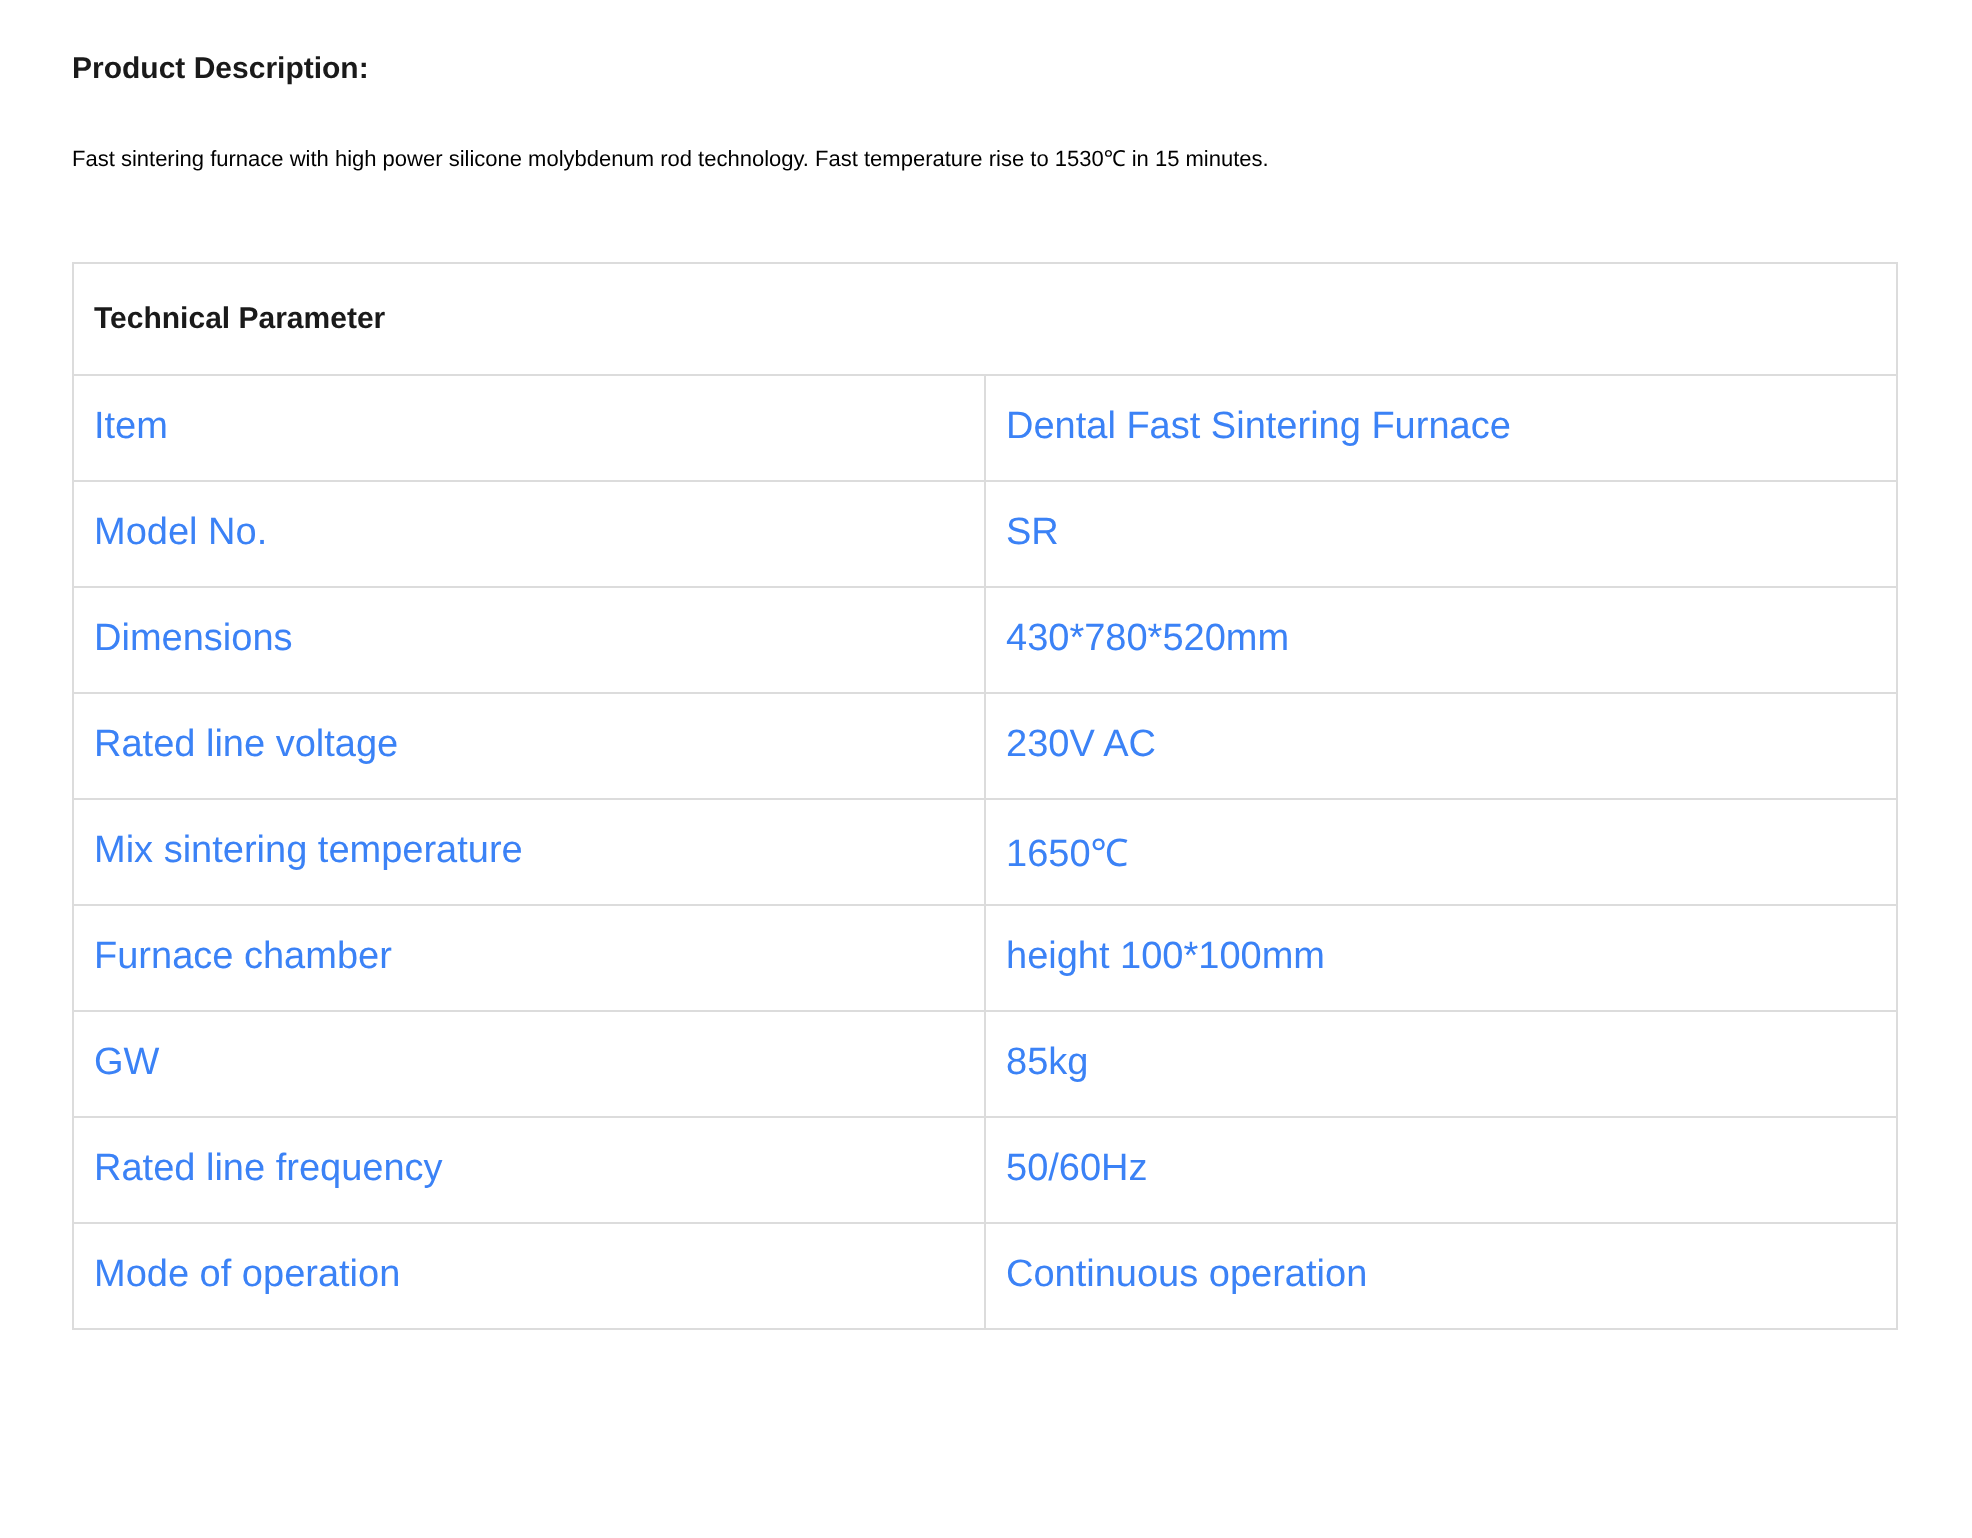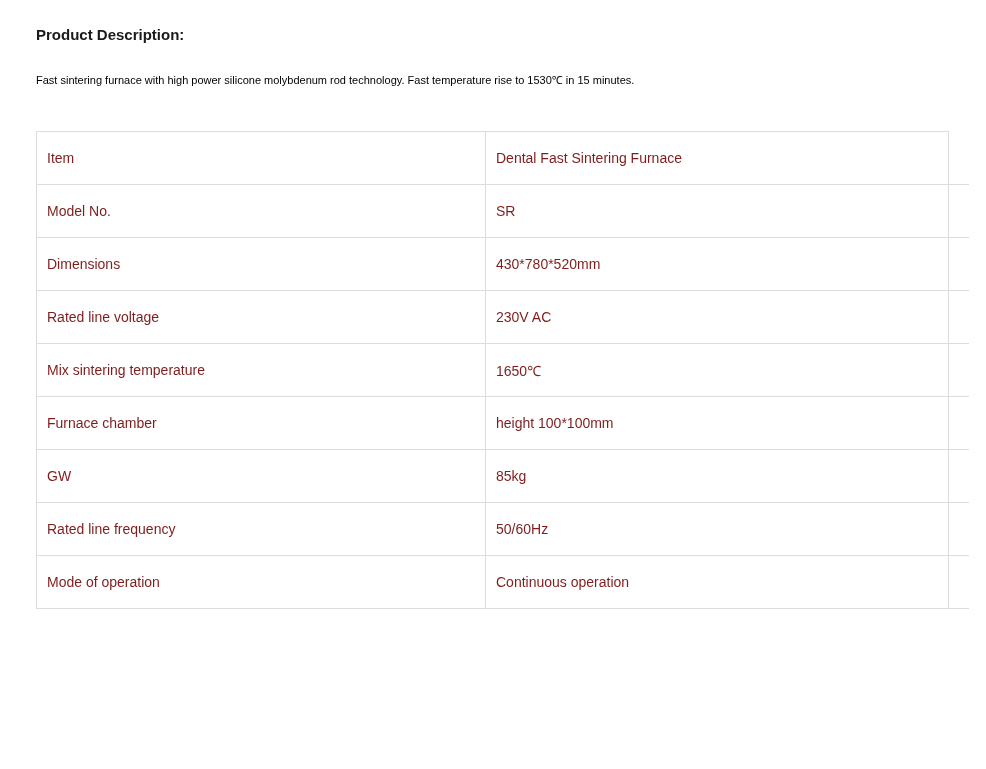--- a/index.html
+++ b/index.html
@@ -45,22 +45,22 @@
     border-bottom: none;
     box-sizing: border-box;
   }
   table.spec {
     border-collapse: collapse;
     width: 100%;
     table-layout: fixed;
   }
   table.spec td {
     border-bottom: 1px solid #dcdcdc;
-    font-size: 14px;
-    color: #7f1d1d;
+    font-size: 19px;
+    color: #3b82f6;
     padding: 0 0 0 10px;
     height: 52px;
     vertical-align: middle;
   }
   table.spec tr.header-row td {
     font-weight: bold;
     font-size: 15px;
     color: #1a1a1a;
     height: 55px;
   }
@@ -83,20 +83,23 @@
 <div class="page">
 
   <div class="desc-block">
     <p class="desc-heading">Product Description:</p>
     <p class="desc-para">Fast sintering furnace with high power silicone molybdenum rod technology. Fast temperature rise to 1530℃ in 15 minutes.</p>
   </div>
 
   <div class="table-wrap">
     <table class="spec">
       <tbody>
+        <tr class="header-row">
+          <td class="col-label" colspan="2">Technical Parameter</td>
+        </tr>
         <tr>
           <td class="col-label">Item</td>
           <td class="col-value">Dental Fast Sintering Furnace</td>
         </tr>
         <tr>
           <td class="col-label">Model No.</td>
           <td class="col-value">SR</td>
         </tr>
         <tr>
           <td class="col-label">Dimensions</td>

